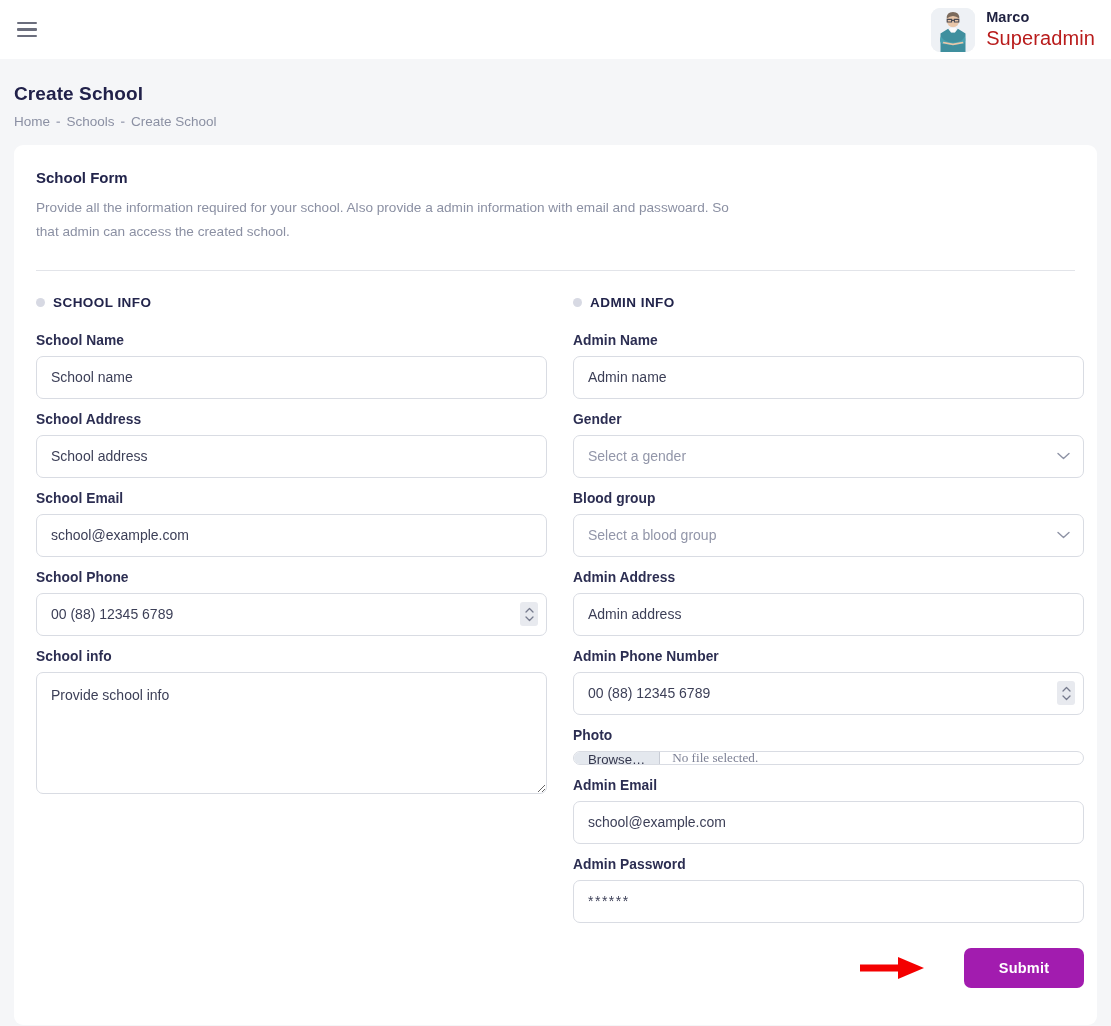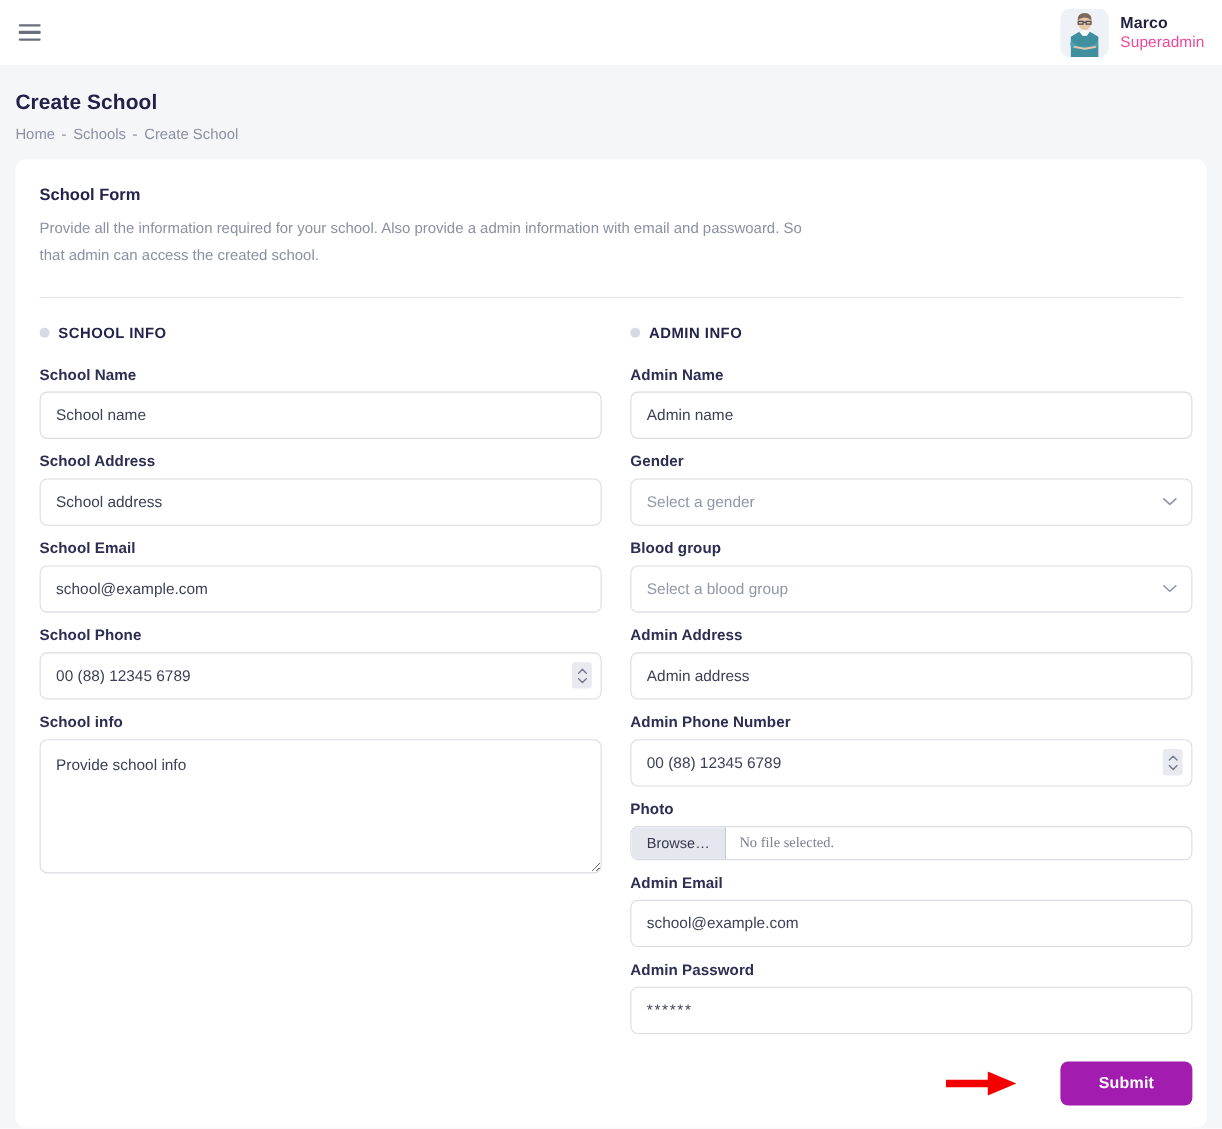--- a/index.html
+++ b/index.html
@@ -63,22 +63,22 @@
   }
 
   .profile-text { line-height: 1.25; }
   .profile-name {
     font-size: 14.5px;
     font-weight: bold;
     color: #1f2140;
     letter-spacing: .1px;
   }
   .profile-role {
-    font-size: 14px;
-    color: #ec4899;
+    font-size: 20px;
+    color: #b91c1c;
     letter-spacing: .1px;
   }
 
   
   .pagehead {
     padding: 24px 0 16px 14px;
     background: #f5f6f8;
   }
   .page-title {
     font-size: 19px;
@@ -219,21 +219,21 @@
     resize: vertical;
     overflow: hidden;
   }
 
   
   .file-row {
     display: flex;
     align-items: stretch;
     border: 1px solid #d9dce3;
     border-radius: 7px;
-    height: 31px;
+    height: 14px;
     overflow: hidden;
     background: #ffffff;
     width: 100%;
   }
   .browse-btn {
     background: #e4e8ee;
     border: none;
     border-right: 1px solid #c8ccd5;
     font-family: "Liberation Sans", sans-serif;
     font-size: 13.2px;

